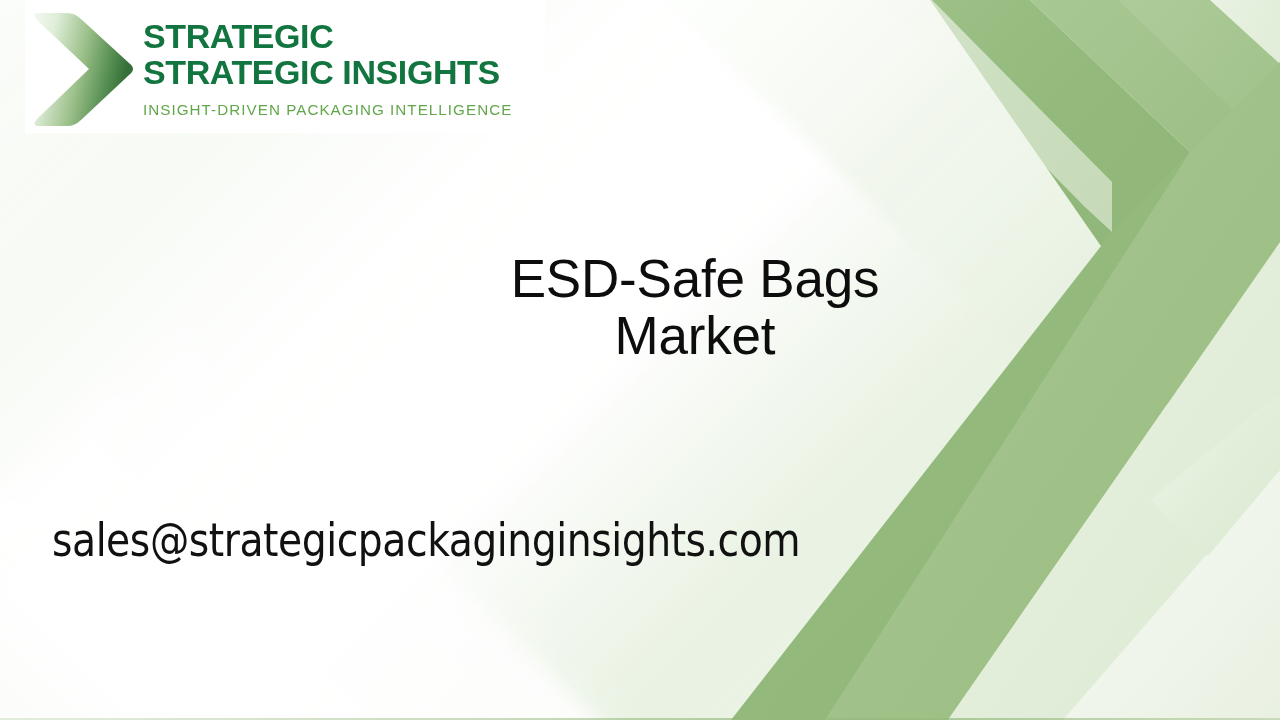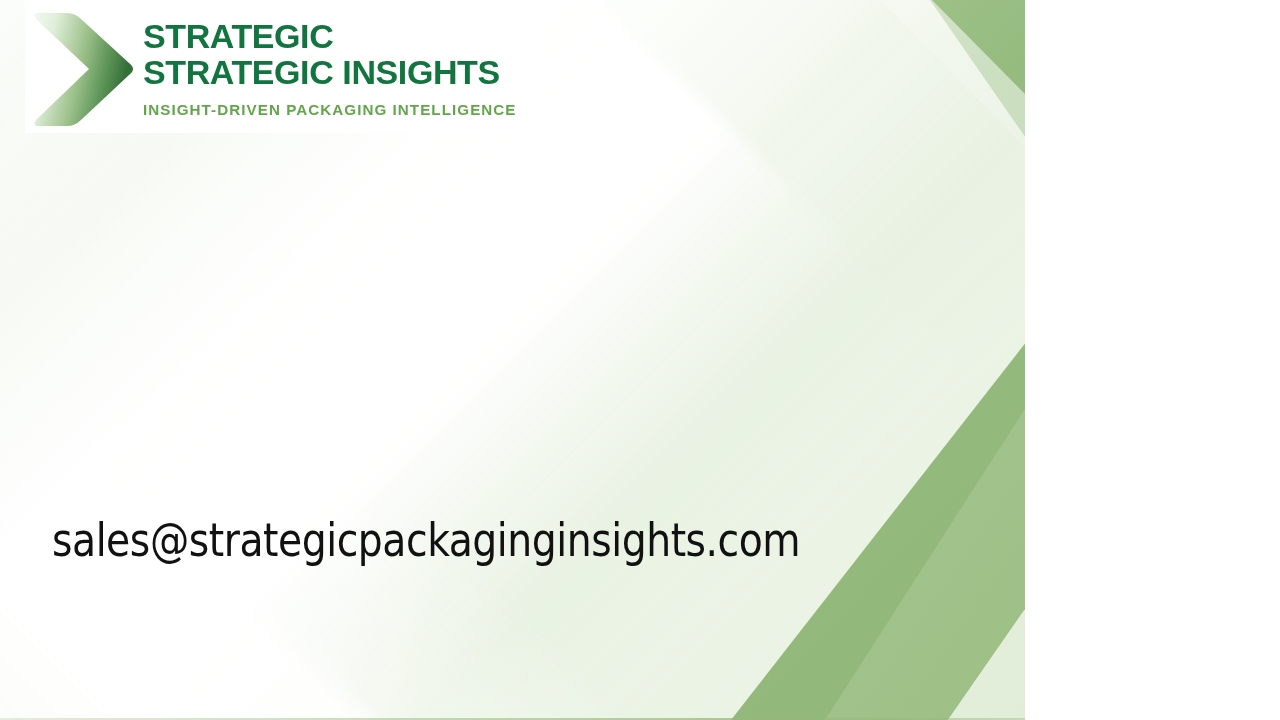--- a/index.html
+++ b/index.html
@@ -3,21 +3,21 @@
 <meta charset="utf-8">
 <title>ESD-Safe Bags Market</title>
 <style>
   html, body {
     margin: 0;
     padding: 0;
     background: #ffffff;
   }
   #slide {
     position: relative;
-    width: 1025px;
+    width: 1280px;
     height: 720px;
     overflow: hidden;
     background: #8b5cf6;
     font-family: "Liberation Sans", sans-serif;
   }
 
   
   .bg-base {
     position: absolute;
     inset: 0;
@@ -126,21 +126,21 @@
     font-weight: bold;
     color: #12753F;
     font-size: 34px;
     line-height: 1.04;
     letter-spacing: -0.4px;
     white-space: nowrap;
   }
   .logo-tagline {
     margin-top: 11px;
     font-family: "Liberation Sans", sans-serif;
-    font-weight: bold;
+    font-weight: normal;
     color: #62A64A;
     font-size: 15.2px;
     letter-spacing: 1.05px;
     white-space: nowrap;
   }
 
   
   .title-block {
     position: absolute;
     left: 360px;
@@ -254,19 +254,23 @@
       <path d="M6 6 L14 6 Q20 6 24 11 L78 57 Q86 62 78 68 L24 114 Q20 119 14 119 L6 119 Q0 119 4 113 L58 62 L4 12 Q0 6 6 6 Z" fill="url(#markGrad)"></path>
       <path d="M6 6 L34 6 Q42 6 48 12 L96 56 Q104 62 96 68 L48 113 Q42 119 34 119 L6 119 Q-2 119 4 112 L56 62 L4 13 Q-2 6 6 6 Z" fill="url(#markGrad)"></path>
     </svg>
     <div class="logo-text">
       <div class="logo-line1">STRATEGIC</div>
       <div class="logo-line2">STRATEGIC INSIGHTS</div>
       <div class="logo-tagline">INSIGHT-DRIVEN PACKAGING INTELLIGENCE</div>
     </div>
   </div>
 
+  <div class="title-block">
+    <div class="title">ESD-Safe Bags</div>
+    <div class="title">Market</div>
+  </div>
 
   <div class="email-block">
     <div class="email">sales@strategicpackaginginsights.com</div>
   </div>
 
   <div class="bg-bottom-rule"></div>
 </div>
 
 </body></html>

